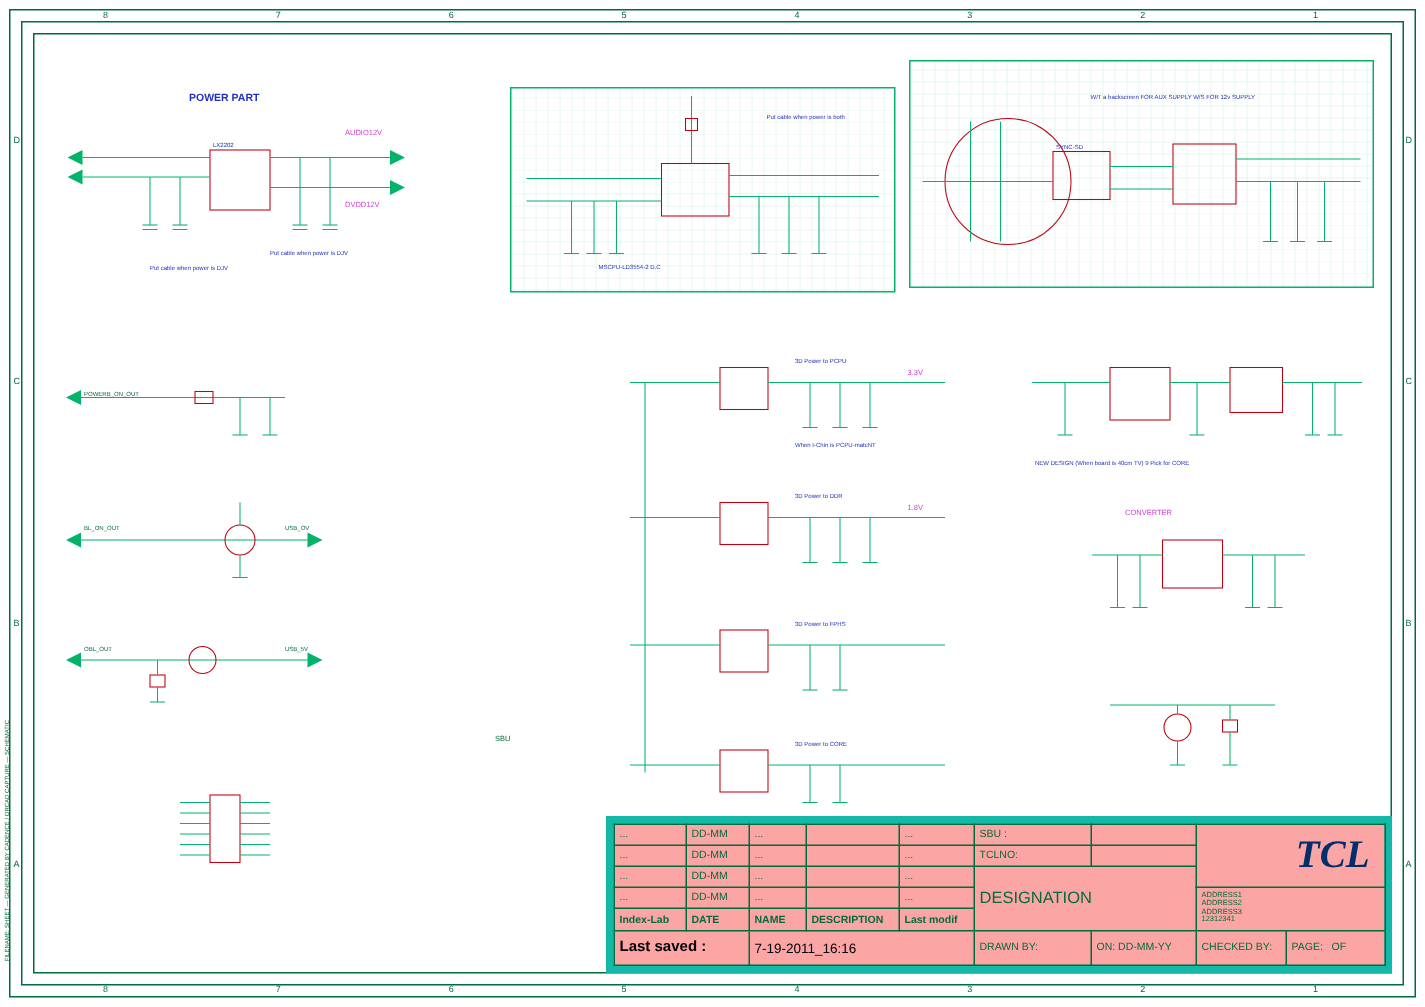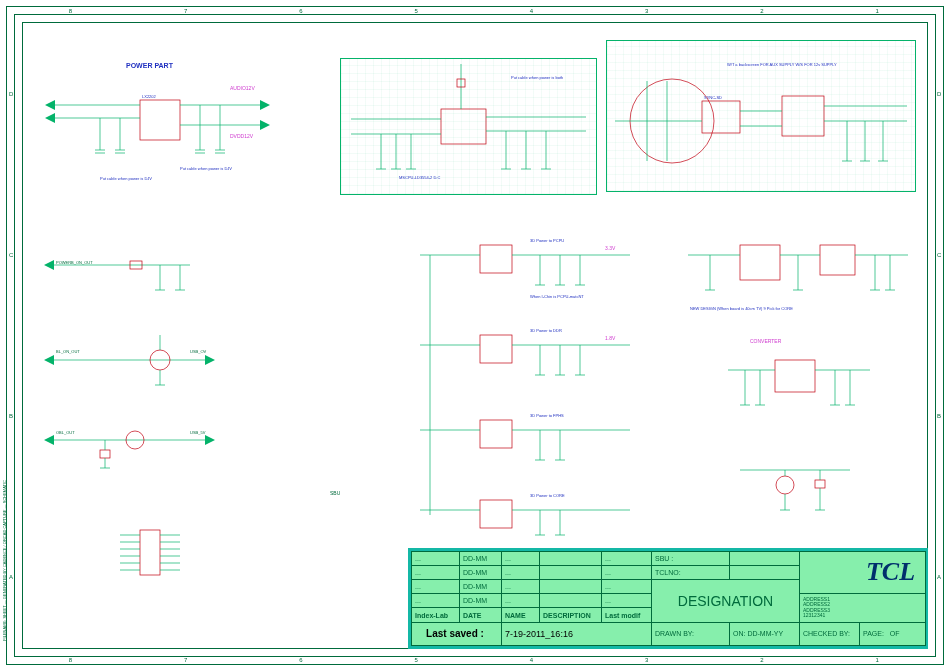--- a/index.html
+++ b/index.html
@@ -70,24 +70,24 @@
     white-space: nowrap;
   }
 
   
   .title-block {
     position: absolute;
     right: 22px;
     bottom: 22px;
     width: 514px;
     height: 95px;
-    border: 3px solid #14b8a6;
+    border: 5px solid #14b8a6;
     font-size: 7px;
     color: #006b3c;
-    background: #86efac;
+    background: #fca5a5;
   }
   .title-block table {
     border-collapse: collapse;
     width: 100%;
     height: 100%;
     table-layout: fixed;
   }
   .title-block td, .title-block th {
     border: 1px solid #006b3c;
     padding: 1px 3px;
@@ -101,21 +101,21 @@
     font-weight: bold;
     font-size: 26px;
     color: #002f6c;
     text-align: right;
     padding-right: 10px !important;
   }
   .last-saved-label {
     font-weight: bold;
     font-size: 10px;
     color: #000;
-    text-align: center;
+    text-align: left;
     padding-right: 6px !important;
   }
   .last-saved-val {
     font-size: 9px;
     color: #000;
   }
   .addr {
     font-size: 5px;
     line-height: 1.1;
   }
@@ -477,21 +477,21 @@
       <td>TCLNO:</td>
       <td></td>
     </tr>
 
     <tr style="height:12px">
       <td>...</td>
       <td>DD-MM</td>
       <td>...</td>
       <td></td>
       <td>...</td>
-      <td rowspan="3" colspan="2" style="text-align:center; font-size:14px;">DESIGNATION</td>
+      <td rowspan="3" colspan="2" style="text-align:left; font-size:11px;">DESIGNATION</td>
     </tr>
 
     <tr style="height:12px">
       <td>...</td>
       <td>DD-MM</td>
       <td>...</td>
       <td></td>
       <td>...</td>
       <td rowspan="2" colspan="2" class="addr">
         <div>ADDRESS1</div>

